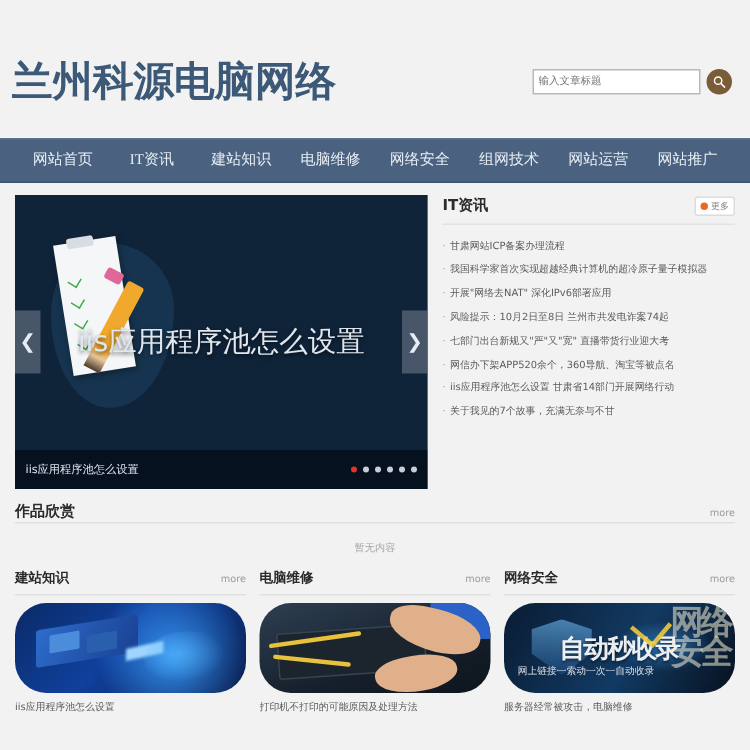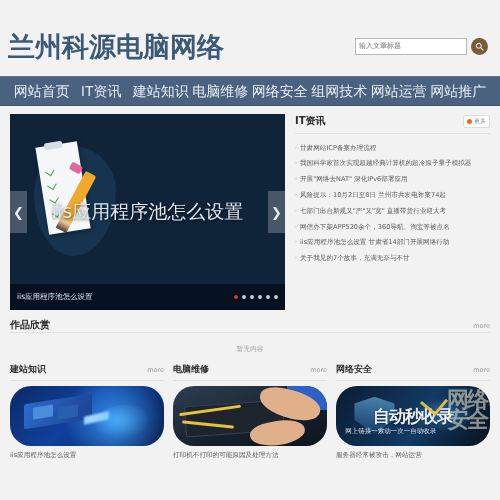--- a/index.html
+++ b/index.html
@@ -6,21 +6,21 @@
   html, body {
     width: 500px; height: 500px;
     overflow: hidden;
     background: #f0f0f0;
     font-family: "DejaVu Sans", "Liberation Sans", sans-serif;
   }
   .page { width: 500px; height: 500px; position: relative; background: #f2f2f2; }
 
   
   .header {
-    height: 76px; background: #f2f2f2;
+    height: 92px; background: #f2f2f2;
     display: flex; align-items: center; justify-content: space-between;
     padding: 16px 12px 0 8px;
   }
   .logo {
     font-size: 27px; font-weight: bold; color: #3c5a78;
     letter-spacing: 0px; line-height: 1; white-space: nowrap;
     font-family: "DejaVu Sans", sans-serif;
   }
   .search-wrap { display: flex; align-items: center; gap: 4px; }
   .search-input {
@@ -36,23 +36,23 @@
   .search-btn svg { width: 9px; height: 9px; }
 
   
   .nav {
     height: 30px; background: #4a6party; background: #4a6280;
     display: flex; align-items: center;
     border-top: 1px solid #5d748f; border-bottom: 1px solid #3d5570;
   }
   .nav-inner { display: flex; width: 100%; padding: 0 12px; }
   .nav-item {
-    flex: 1; text-align: center; color: #e8eef4; font-size: 14px;
+    flex: 1; text-align: center; color: #e8eef4; font-size: 10px;
     line-height: 28px; cursor: pointer; white-space: nowrap;
-    font-family: Liberation Sans, sans-serif;
+    font-family: Liberation Serif, serif;
   }
 
   
   .content { padding: 8px 10px 0 10px; display: flex; gap: 8px; }
 
   
   .carousel {
     position: relative; width: 275px; height: 196px;
     background: #0d2033; overflow: hidden; flex: none;
   }
@@ -372,17 +372,17 @@
         <div class="thumb th3">
           <div class="shield"></div>
           <div class="glow"></div>
           <div class="wm">
             <span class="wm-main">自动秒收录</span>
             <span class="wm-sub">网上链接一索动一次一自动收录</span>
             <span class="wm-big">网络<br>安全</span>
             <span class="wm-check"></span>
           </div>
         </div>
-        <div class="thumb-cap">服务器经常被攻击，网站运营</div>
+        <div class="thumb-cap">服务器经常被攻击，电脑维修</div>
       </div>
     </div>
 
 </div>
 
 </body></html>

